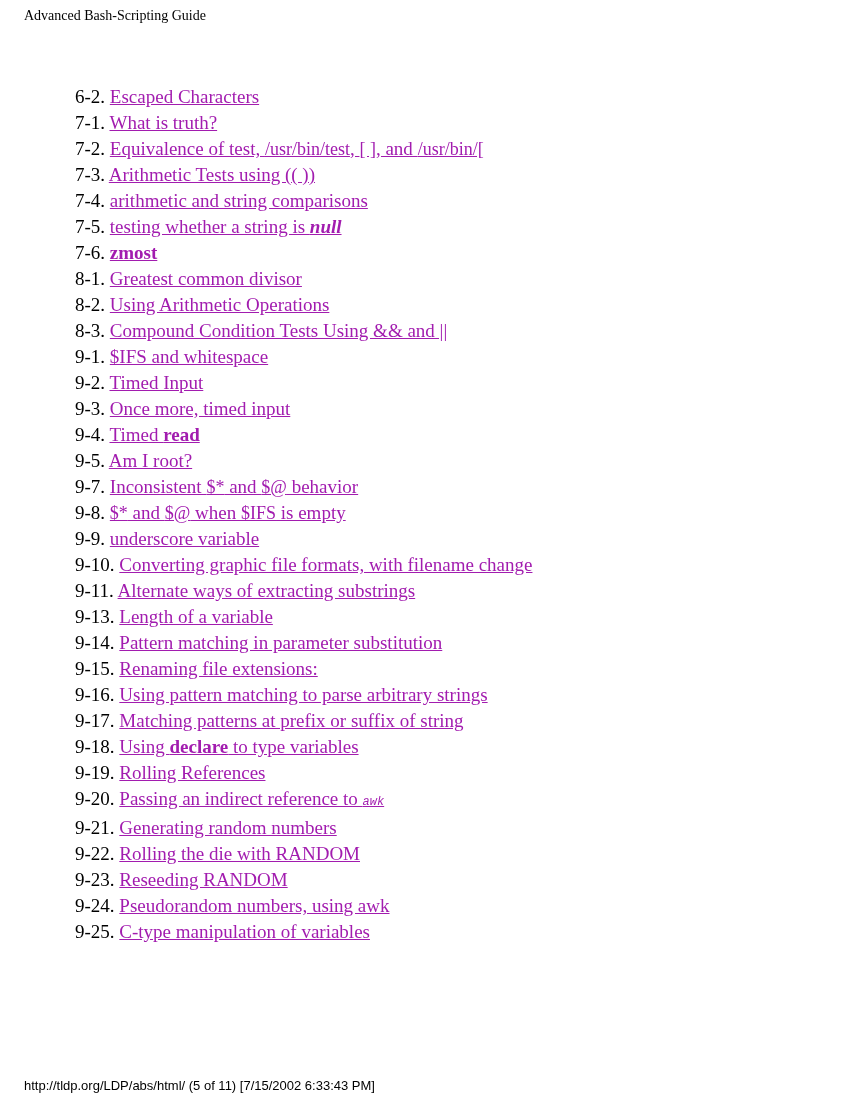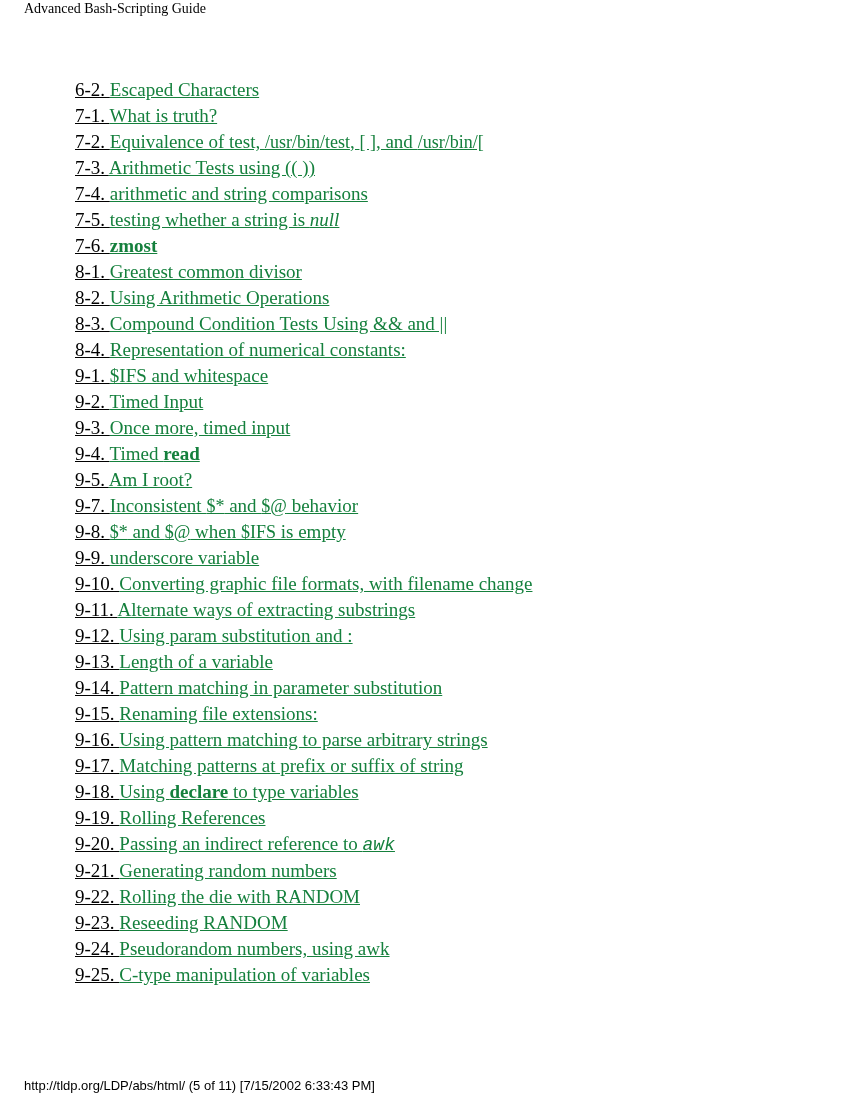--- a/index.html
+++ b/index.html
@@ -5,52 +5,52 @@
     body {
       font-family: "Times New Roman", Times, serif;
       margin: 0;
       padding: 0;
       width: 849px;
       background: #ffffff;
       color: #000000;
     }
     .page-header {
       font-size: 14px;
-      padding: 1px 0 0 24px;
+      padding: 8px 0 0 24px;
     }
     .content {
       padding: 60px 0 0 75px;
     }
     .toc-entry {
       font-size: 19px;
       line-height: 26px;
       margin-bottom: 0;
     }
     .toc-number {
       display: inline;
-      text-decoration: underline;
     }
     .toc-link {
-      color: #15803d;
+      color: #a21caf;
       text-decoration: underline;
     }
     .toc-link .bold {
       font-weight: bold;
     }
     .toc-link .italic {
       font-style: italic;
+      font-weight: bold;
     }
     .toc-link .mono {
       font-family: Liberation Serif, serif;
       font-size: 18px;
     }
     .toc-link .mono-italic {
       font-family: "Courier New", Courier, monospace;
       font-style: italic;
-      font-size: 18px;
+      font-size: 12px;
     }
     .page-footer {
       position: absolute;
       top: 1078px;
       left: 24px;
       font-family: Arial, Helvetica, sans-serif;
       font-size: 13px;
     }
   </style>
 </head>
@@ -62,32 +62,30 @@
     <div class="toc-entry"><span class="toc-number">6-2. </span><a class="toc-link" href="#"><span>Escaped Characters</span></a></div>
     <div class="toc-entry"><span class="toc-number">7-1. </span><a class="toc-link" href="#"><span>What is truth?</span></a></div>
     <div class="toc-entry"><span class="toc-number">7-2. </span><a class="toc-link" href="#"><span>Equivalence of test, </span><span class="mono">/usr/bin/test</span><span>, </span><span class="mono">[ ]</span><span>, and </span><span class="mono">/usr/bin/[</span></a></div>
     <div class="toc-entry"><span class="toc-number">7-3. </span><a class="toc-link" href="#"><span>Arithmetic Tests using (( ))</span></a></div>
     <div class="toc-entry"><span class="toc-number">7-4. </span><a class="toc-link" href="#"><span>arithmetic and string comparisons</span></a></div>
     <div class="toc-entry"><span class="toc-number">7-5. </span><a class="toc-link" href="#"><span>testing whether a string is </span><span class="italic">null</span></a></div>
     <div class="toc-entry"><span class="toc-number">7-6. </span><a class="toc-link" href="#"><span class="bold">zmost</span></a></div>
     <div class="toc-entry"><span class="toc-number">8-1. </span><a class="toc-link" href="#"><span>Greatest common divisor</span></a></div>
     <div class="toc-entry"><span class="toc-number">8-2. </span><a class="toc-link" href="#"><span>Using Arithmetic Operations</span></a></div>
     <div class="toc-entry"><span class="toc-number">8-3. </span><a class="toc-link" href="#"><span>Compound Condition Tests Using &amp;&amp; and ||</span></a></div>
-    <div class="toc-entry"><span class="toc-number">8-4. </span><a class="toc-link" href="#"><span>Representation of numerical constants:</span></a></div>
     <div class="toc-entry"><span class="toc-number">9-1. </span><a class="toc-link" href="#"><span>$IFS and whitespace</span></a></div>
     <div class="toc-entry"><span class="toc-number">9-2. </span><a class="toc-link" href="#"><span>Timed Input</span></a></div>
     <div class="toc-entry"><span class="toc-number">9-3. </span><a class="toc-link" href="#"><span>Once more, timed input</span></a></div>
     <div class="toc-entry"><span class="toc-number">9-4. </span><a class="toc-link" href="#"><span>Timed </span><span class="bold">read</span></a></div>
     <div class="toc-entry"><span class="toc-number">9-5. </span><a class="toc-link" href="#"><span>Am I root?</span></a></div>
     <div class="toc-entry"><span class="toc-number">9-7. </span><a class="toc-link" href="#"><span>Inconsistent </span><span class="mono">$*</span><span> and </span><span class="mono">$@</span><span> behavior</span></a></div>
     <div class="toc-entry"><span class="toc-number">9-8. </span><a class="toc-link" href="#"><span class="mono">$*</span><span> and </span><span class="mono">$@</span><span> when </span><span class="mono">$IFS</span><span> is empty</span></a></div>
     <div class="toc-entry"><span class="toc-number">9-9. </span><a class="toc-link" href="#"><span>underscore variable</span></a></div>
     <div class="toc-entry"><span class="toc-number">9-10. </span><a class="toc-link" href="#"><span>Converting graphic file formats, with filename change</span></a></div>
     <div class="toc-entry"><span class="toc-number">9-11. </span><a class="toc-link" href="#"><span>Alternate ways of extracting substrings</span></a></div>
-    <div class="toc-entry"><span class="toc-number">9-12. </span><a class="toc-link" href="#"><span>Using param substitution and :</span></a></div>
     <div class="toc-entry"><span class="toc-number">9-13. </span><a class="toc-link" href="#"><span>Length of a variable</span></a></div>
     <div class="toc-entry"><span class="toc-number">9-14. </span><a class="toc-link" href="#"><span>Pattern matching in parameter substitution</span></a></div>
     <div class="toc-entry"><span class="toc-number">9-15. </span><a class="toc-link" href="#"><span>Renaming file extensions:</span></a></div>
     <div class="toc-entry"><span class="toc-number">9-16. </span><a class="toc-link" href="#"><span>Using pattern matching to parse arbitrary strings</span></a></div>
     <div class="toc-entry"><span class="toc-number">9-17. </span><a class="toc-link" href="#"><span>Matching patterns at prefix or suffix of string</span></a></div>
     <div class="toc-entry"><span class="toc-number">9-18. </span><a class="toc-link" href="#"><span>Using </span><span class="bold">declare</span><span> to type variables</span></a></div>
     <div class="toc-entry"><span class="toc-number">9-19. </span><a class="toc-link" href="#"><span>Rolling References</span></a></div>
     <div class="toc-entry"><span class="toc-number">9-20. </span><a class="toc-link" href="#"><span>Passing an indirect reference to </span><span class="mono-italic">awk</span></a></div>
     <div class="toc-entry"><span class="toc-number">9-21. </span><a class="toc-link" href="#"><span>Generating random numbers</span></a></div>
     <div class="toc-entry"><span class="toc-number">9-22. </span><a class="toc-link" href="#"><span>Rolling the die with RANDOM</span></a></div>

